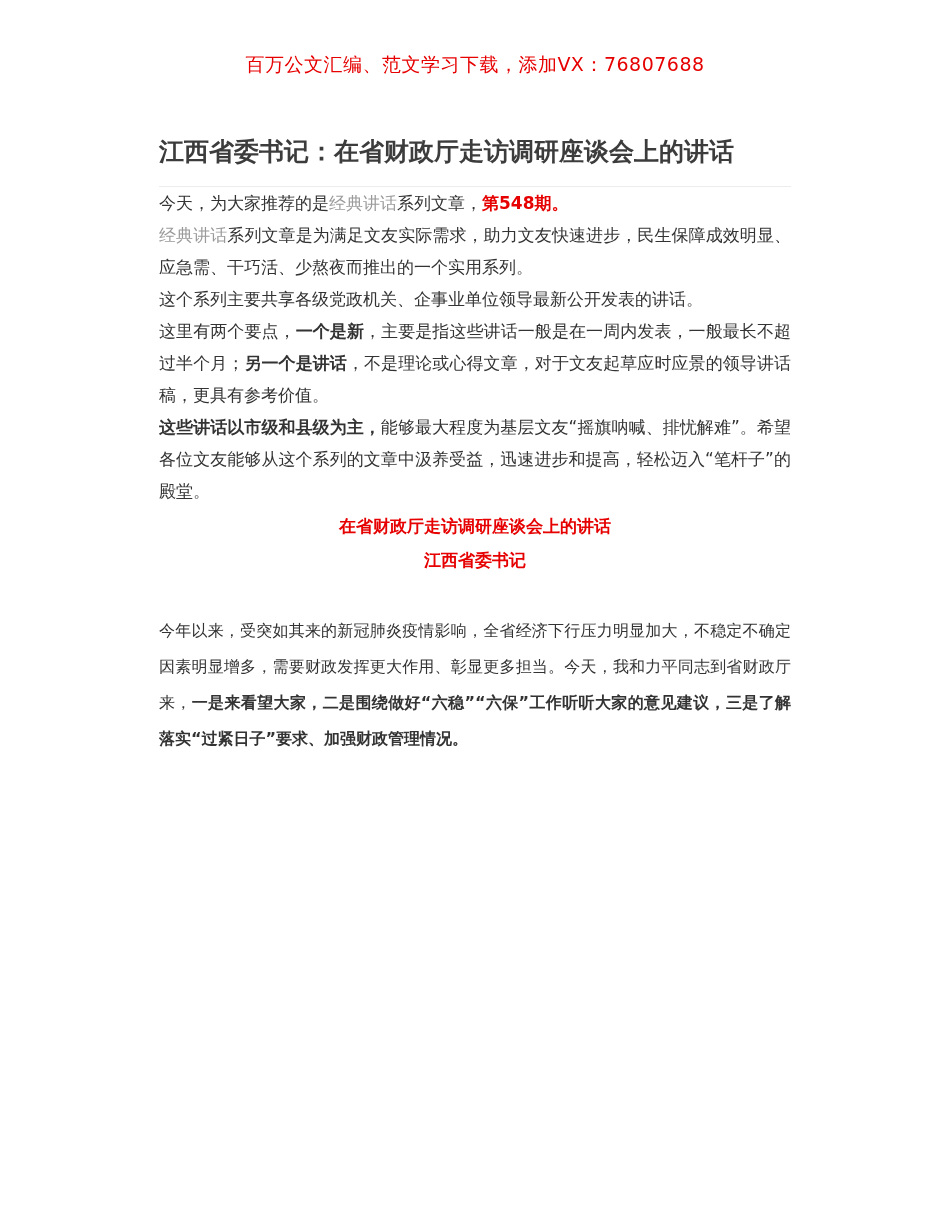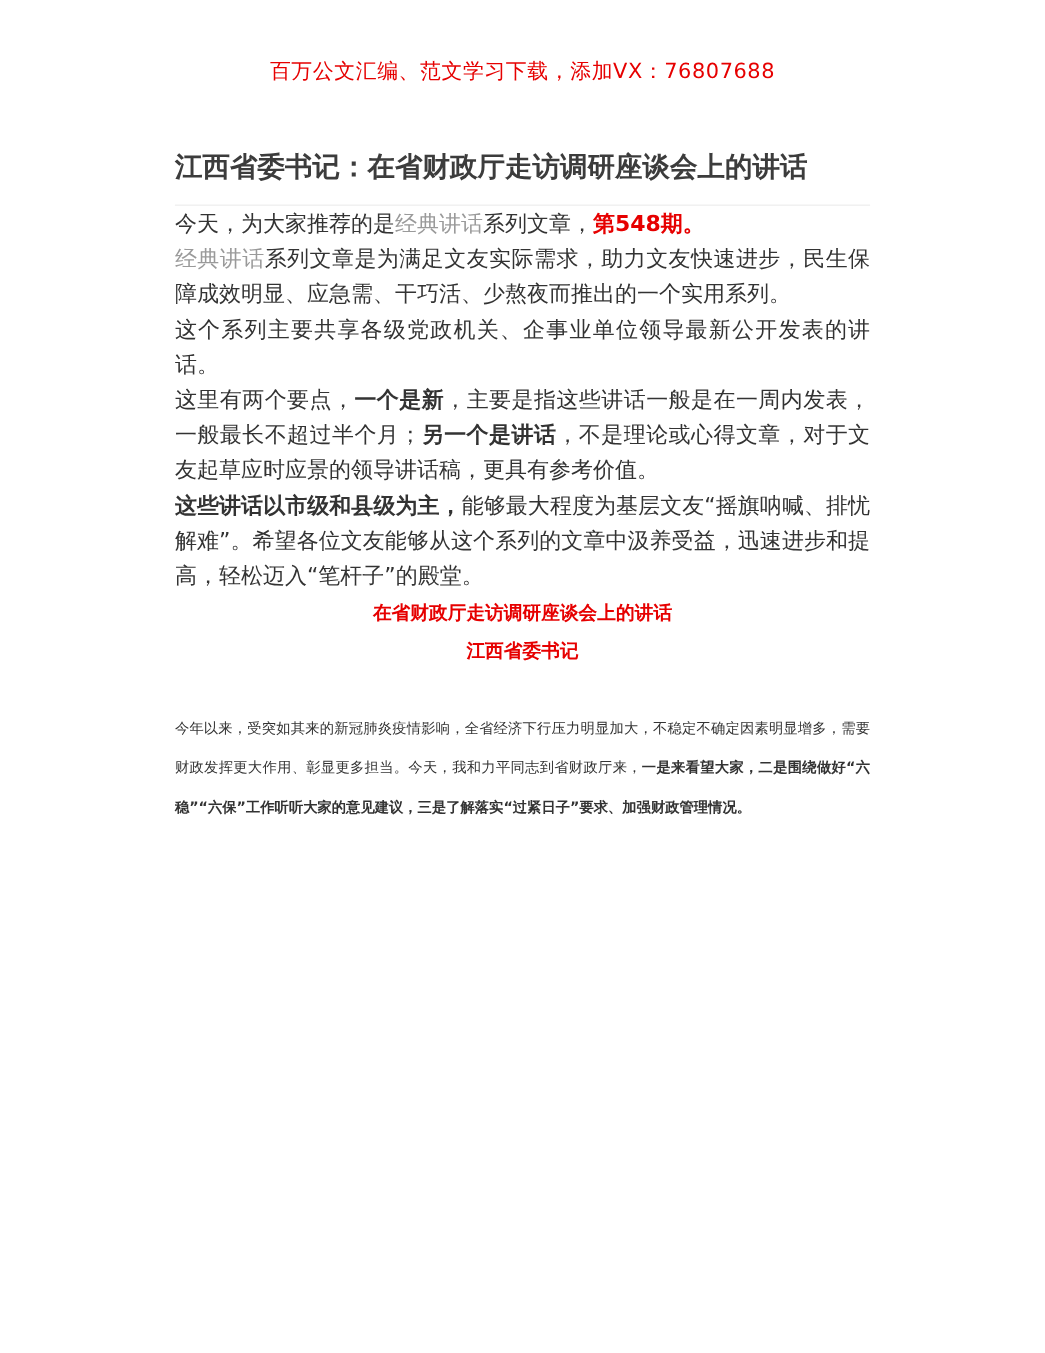--- a/index.html
+++ b/index.html
@@ -42,21 +42,21 @@
     padding-bottom:16px;
     border-bottom:1px solid var(--divider);
   }
   .date{
     margin:14px 0 14px;
     font-size:15px;
     color:var(--gray);
   }
   .intro p{
     margin:0;
-    font-size:20px;
+    font-size:17px;
     line-height:32px;
     text-align:justify;
     color:var(--text);
   }
   .seg-normal{color:inherit;}
   .seg-gray{color:var(--gray);}
   .seg-bold{font-weight:700;margin-top:24px;}
   .seg-red-bold{color:var(--red);font-weight:700;}
   .speech-headings{margin-top:2px;}
   .speech-headings p{
@@ -65,21 +65,21 @@
     color:var(--red);
     font-weight:700;
     font-size:17px;
     line-height:34px;
   }
   .speech{
     margin-top:36px;
   }
   .speech p{
     margin:0 0 28px;
-    font-size:13px;
+    font-size:16px;
     line-height:36px;
     text-align:justify;
     color:var(--text);
   }
 </style>
 </head>
 <body>
 
 <div class="page">
 

